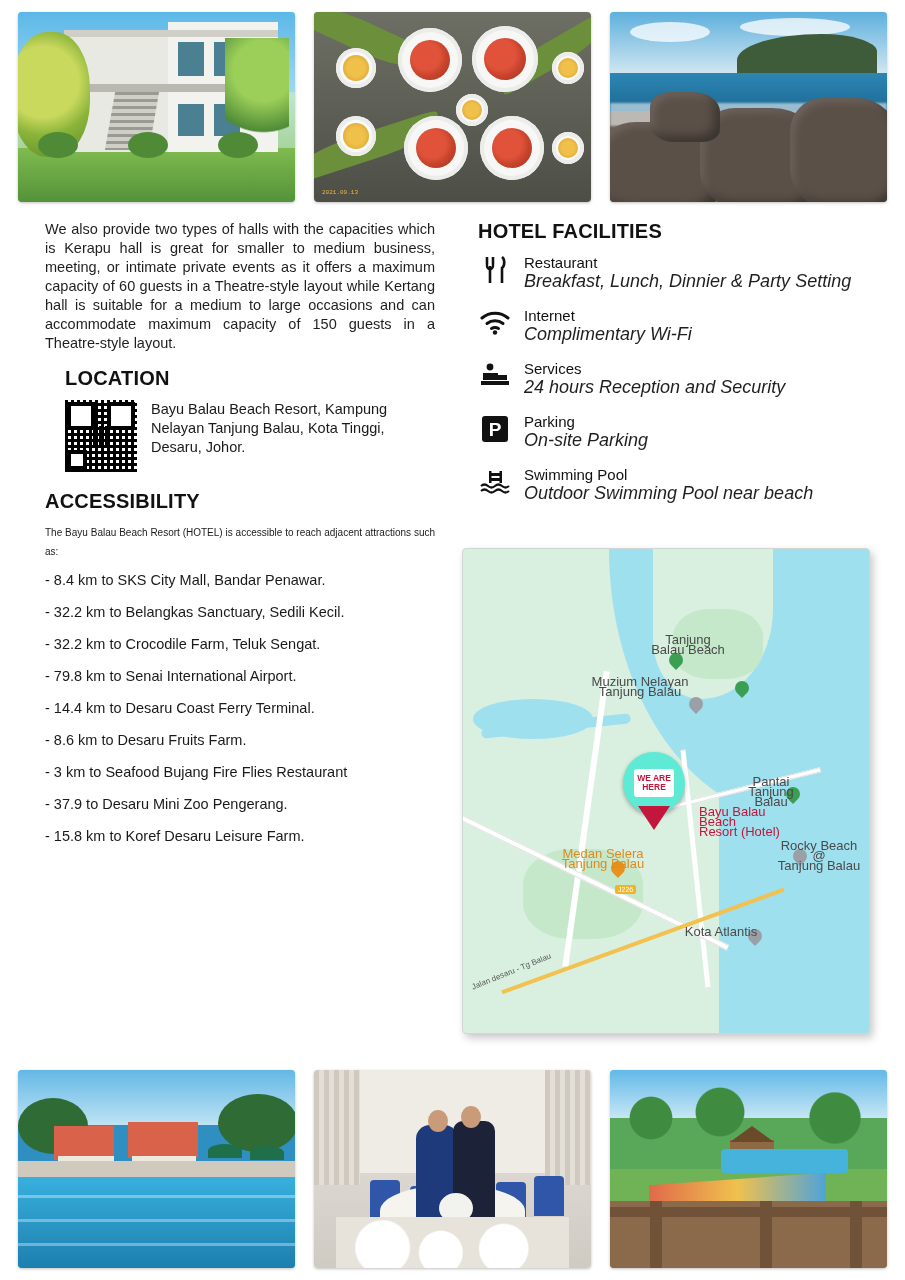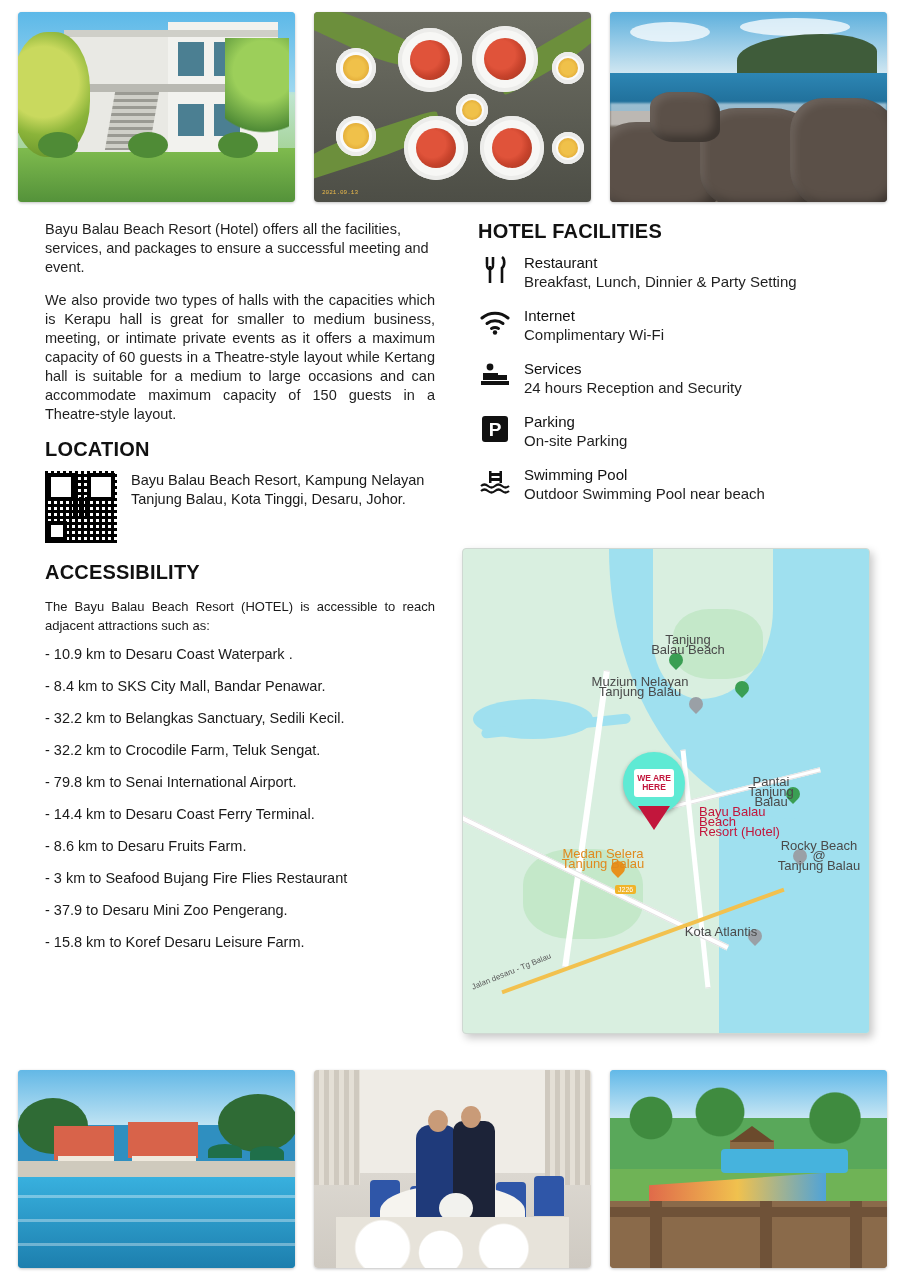--- a/index.html
+++ b/index.html
@@ -77,21 +77,21 @@
   }
   .para {
     font-size: 14.5px;
     line-height: 19px;
     color: #1f1f1f;
     margin: 0 0 14px 0;
   }
   .para.justify { text-align: justify; }
 
   
-  .loc-block { margin-top: 4px; }
+  .loc-block { margin-top: 4px; margin-left: 20px; }
   .loc-row { display:flex; gap: 14px; align-items: flex-start; }
   .qr {
     width: 72px; height: 72px;
     flex: 0 0 72px;
     background-color: #fff;
     background-image:
       repeating-linear-gradient(90deg, #000 0 3px, transparent 3px 6px),
       repeating-linear-gradient(0deg, #000 0 3px, transparent 3px 6px);
     background-size: 6px 6px, 6px 6px;
     position: relative;
@@ -104,34 +104,34 @@
   .qr::before { left: 2px; top: 2px; }
   .qr::after  { right: 2px; top: 2px; }
   .qr .q3 { left: 2px; bottom: 2px; }
   .qr .qmid { position:absolute; left: 28px; top: 26px; width: 18px; height: 20px;
     background-image: repeating-linear-gradient(90deg,#000 0 3px,#fff 3px 6px), repeating-linear-gradient(0deg,#000 0 4px,#fff 4px 8px);
     mix-blend-mode: multiply; }
   .loc-addr { font-size: 14.5px; line-height: 19px; }
 
   
   .acc-block { margin-top: 18px; }
-  .acc-intro { font-size: 13px; line-height: 19px; margin-bottom: 10px; text-align: justify; }
+  .acc-intro { font-size: 10px; line-height: 19px; margin-bottom: 10px; text-align: justify; }
   .acc-item { font-size: 14.5px; line-height: 19px; margin-bottom: 13px; }
 
   
   .col-right {
     position: absolute;
     left: 478px; top: 220px; width: 400px;
   }
   .fac-list { margin-top: 4px; }
   .fac-item { display: flex; align-items: flex-start; gap: 12px; margin-bottom: 15px; }
   .fac-icon { flex: 0 0 34px; width: 34px; height: 34px; display:flex; align-items:center; justify-content:center; color:#111; }
   .fac-text { padding-top: 1px; }
   .fac-name { font-size: 15px; line-height: 18px; color:#111; }
-  .fac-desc { font-size: 15px; line-height: 19px; color:#1f1f1f; }
+  .fac-desc { font-size: 18px; line-height: 19px; color:#1f1f1f;font-style:italic; }
 
   
   .map {
     position: absolute;
     left: 462px; top: 548px;
     width: 408px; height: 486px;
     background: #d9efe0;
     border: 1px solid #cfd8d2;
     border-radius: 4px;
     box-shadow: 3px 4px 8px rgba(0,0,0,0.22);
@@ -288,38 +288,36 @@
     <div class="surf"></div>
     <div class="rock" style="left:-10px;top:110px;width:120px;height:90px;"></div>
     <div class="rock" style="left:90px;top:96px;width:120px;height:100px;"></div>
     <div class="rock" style="left:180px;top:86px;width:110px;height:110px;"></div>
     <div class="rock" style="left:40px;top:80px;width:70px;height:50px;"></div>
   </div>
 </div>
 
 <div class="col-left">
 
-  <p class="para">Bayu Balau Beach Resort (Hotel) offers all the facilities, services, and packages to ensure a successful meeting and event.</p>
   <p class="para justify">We also provide two types of halls with the capacities which is Kerapu hall is great for smaller to medium business, meeting, or intimate private events as it offers a maximum capacity of 60 guests in a Theatre-style layout while Kertang hall is suitable for a medium to large occasions and can accommodate maximum capacity of 150 guests in a Theatre-style layout.</p>
 
   <div class="loc-block">
     <h2 class="sec-title">LOCATION</h2>
     <div class="loc-row">
       <div class="qr">
           <div class="q3"></div>
           <div class="qmid"></div>
         </div>
       <div class="loc-addr">Bayu Balau Beach Resort, Kampung Nelayan Tanjung Balau, Kota Tinggi, Desaru, Johor.</div>
     </div>
   </div>
 
   <div class="acc-block">
     <h2 class="sec-title">ACCESSIBILITY</h2>
     <p class="acc-intro">The Bayu Balau Beach Resort (HOTEL) is accessible to reach adjacent attractions such as:</p>
-    <div class="acc-item">- 10.9 km to Desaru Coast Waterpark .</div>
     <div class="acc-item">- 8.4 km to SKS City Mall, Bandar Penawar.</div>
     <div class="acc-item">- 32.2 km to Belangkas Sanctuary, Sedili Kecil.</div>
     <div class="acc-item">- 32.2 km to Crocodile Farm, Teluk Sengat.</div>
     <div class="acc-item">- 79.8 km to Senai International Airport.</div>
     <div class="acc-item">- 14.4 km to Desaru Coast Ferry Terminal.</div>
     <div class="acc-item">- 8.6 km to Desaru Fruits Farm.</div>
     <div class="acc-item">- 3 km to Seafood Bujang Fire Flies Restaurant</div>
     <div class="acc-item">- 37.9 to Desaru Mini Zoo Pengerang.</div>
     <div class="acc-item">- 15.8 km to Koref Desaru Leisure Farm.</div>
   </div>

